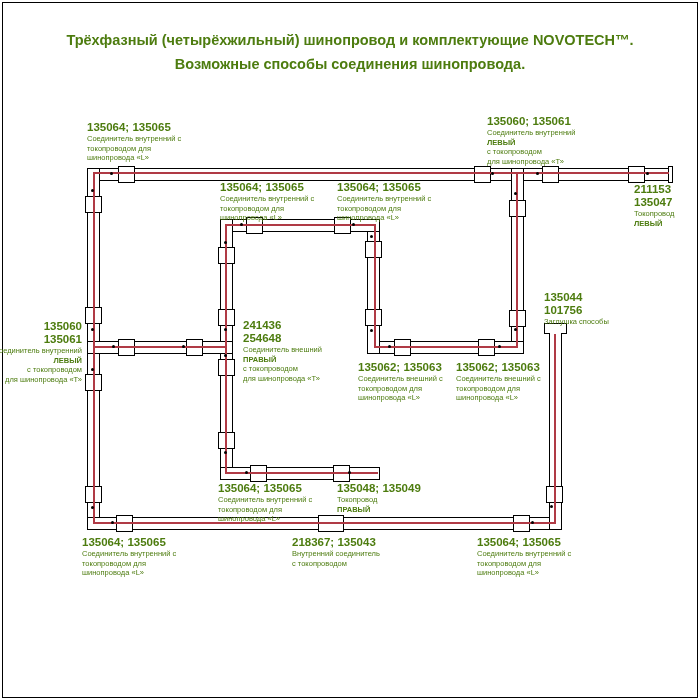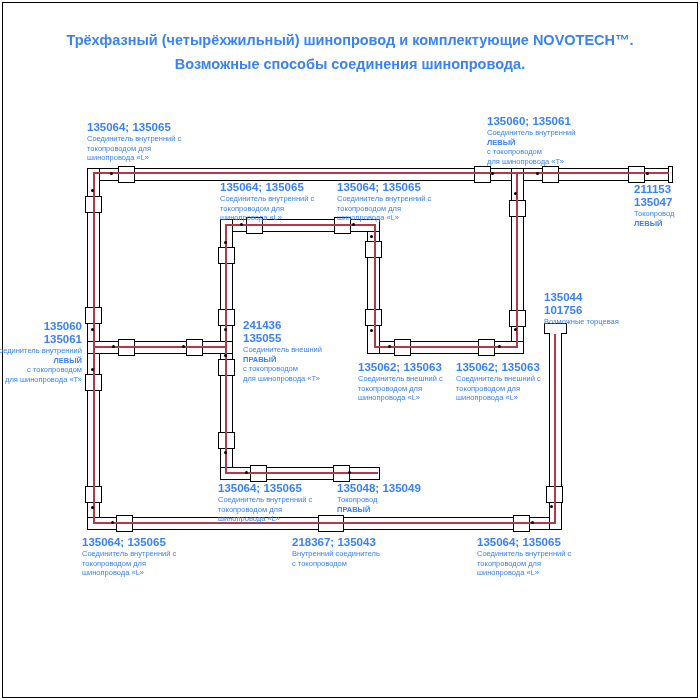--- a/index.html
+++ b/index.html
@@ -1,17 +1,17 @@
 <!DOCTYPE html>
 <html><head>
 <meta charset="utf-8">
 <style>
   html,body{margin:0;padding:0;background:#fff;}
   #page{position:relative;width:700px;height:700px;background:#fff;overflow:hidden;
-        font-family:"Liberation Sans",sans-serif;color:#3b82f6;}
+        font-family:"Liberation Sans",sans-serif;color:#4d7c0f;}
   #frame{position:absolute;left:2px;top:2px;width:694px;height:694px;border:1px solid #000;}
   .title{position:absolute;left:0;width:700px;text-align:center;font-weight:bold;
          font-size:14.5px;line-height:18px;}
   
   .seg,.sleeve,.cap{position:absolute;background:#fff;border:1px solid #000;box-sizing:border-box;}
   .cover{position:absolute;background:#fff;}
   .red{position:absolute;background:#b03a45;}
   .dot{position:absolute;width:3px;height:3px;border-radius:50%;background:#000;}
   
   .lbl{position:absolute;}
@@ -166,21 +166,21 @@
     <div class="code">135060</div>
     <div class="code">135061</div>
     <div class="d">Соединитель внутренний</div>
     <div class="d b">ЛЕВЫЙ</div>
     <div class="d">с токопроводом</div>
     <div class="d">для шинопровода «Т»</div>
   </div>
 
   <div class="lbl" style="left:243px;top:319px;">
     <div class="code">241436</div>
-    <div class="code">135055</div>
+    <div class="code">254648</div>
     <div class="d">Соединитель внешний</div>
     <div class="d b">ПРАВЫЙ</div>
     <div class="d">с токопроводом</div>
     <div class="d">для шинопровода «Т»</div>
   </div>
 
   <div class="lbl" style="left:358px;top:361px;">
     <div class="code">135062; 135063</div>
     <div class="d">Соединитель внешний с</div>
     <div class="d">токопроводом для</div>
@@ -190,21 +190,21 @@
   <div class="lbl" style="left:456px;top:361px;">
     <div class="code">135062; 135063</div>
     <div class="d">Соединитель внешний с</div>
     <div class="d">токопроводом для</div>
     <div class="d">шинопровода «L»</div>
   </div>
 
   <div class="lbl" style="left:544px;top:291px;">
     <div class="code">135044</div>
     <div class="code">101756</div>
-    <div class="d">Возможные торцевая</div>
+    <div class="d">Заглушка способы</div>
   </div>
 
   <div class="lbl" style="left:218px;top:482px;">
     <div class="code">135064; 135065</div>
     <div class="d">Соединитель внутренний с</div>
     <div class="d">токопроводом для</div>
     <div class="d">шинопровода «L»</div>
   </div>
 
   <div class="lbl" style="left:337px;top:482px;">

